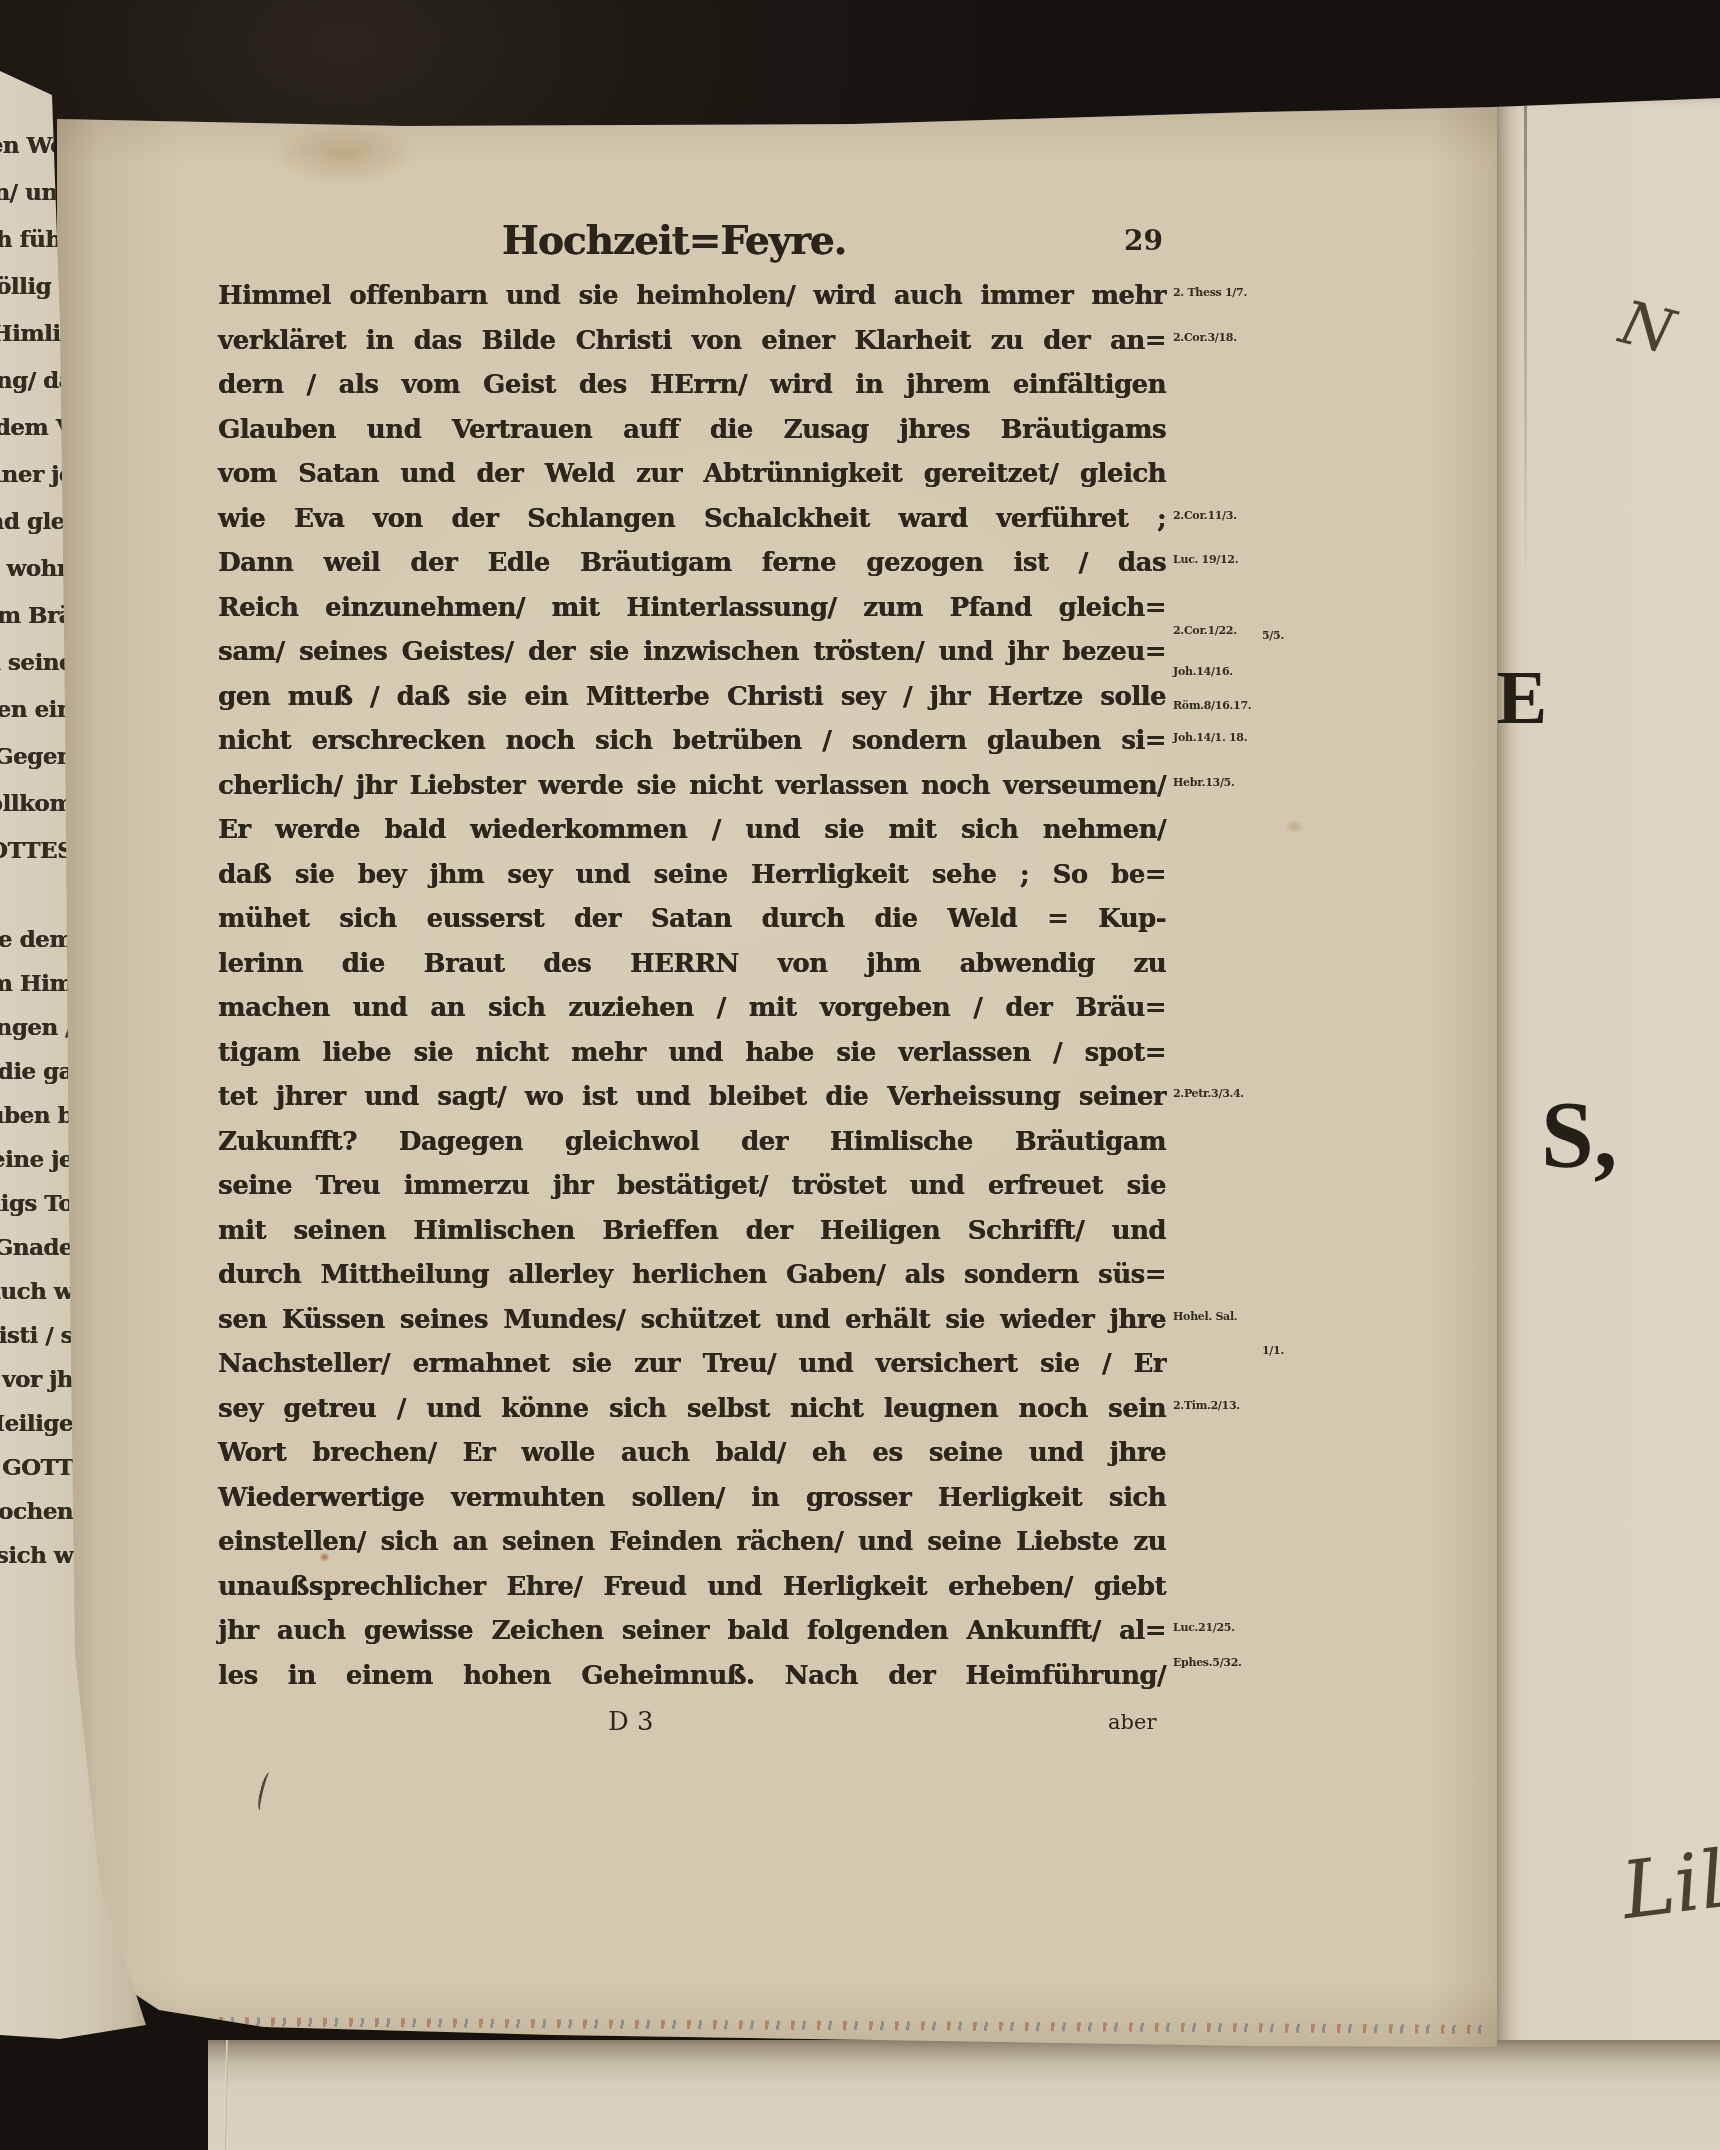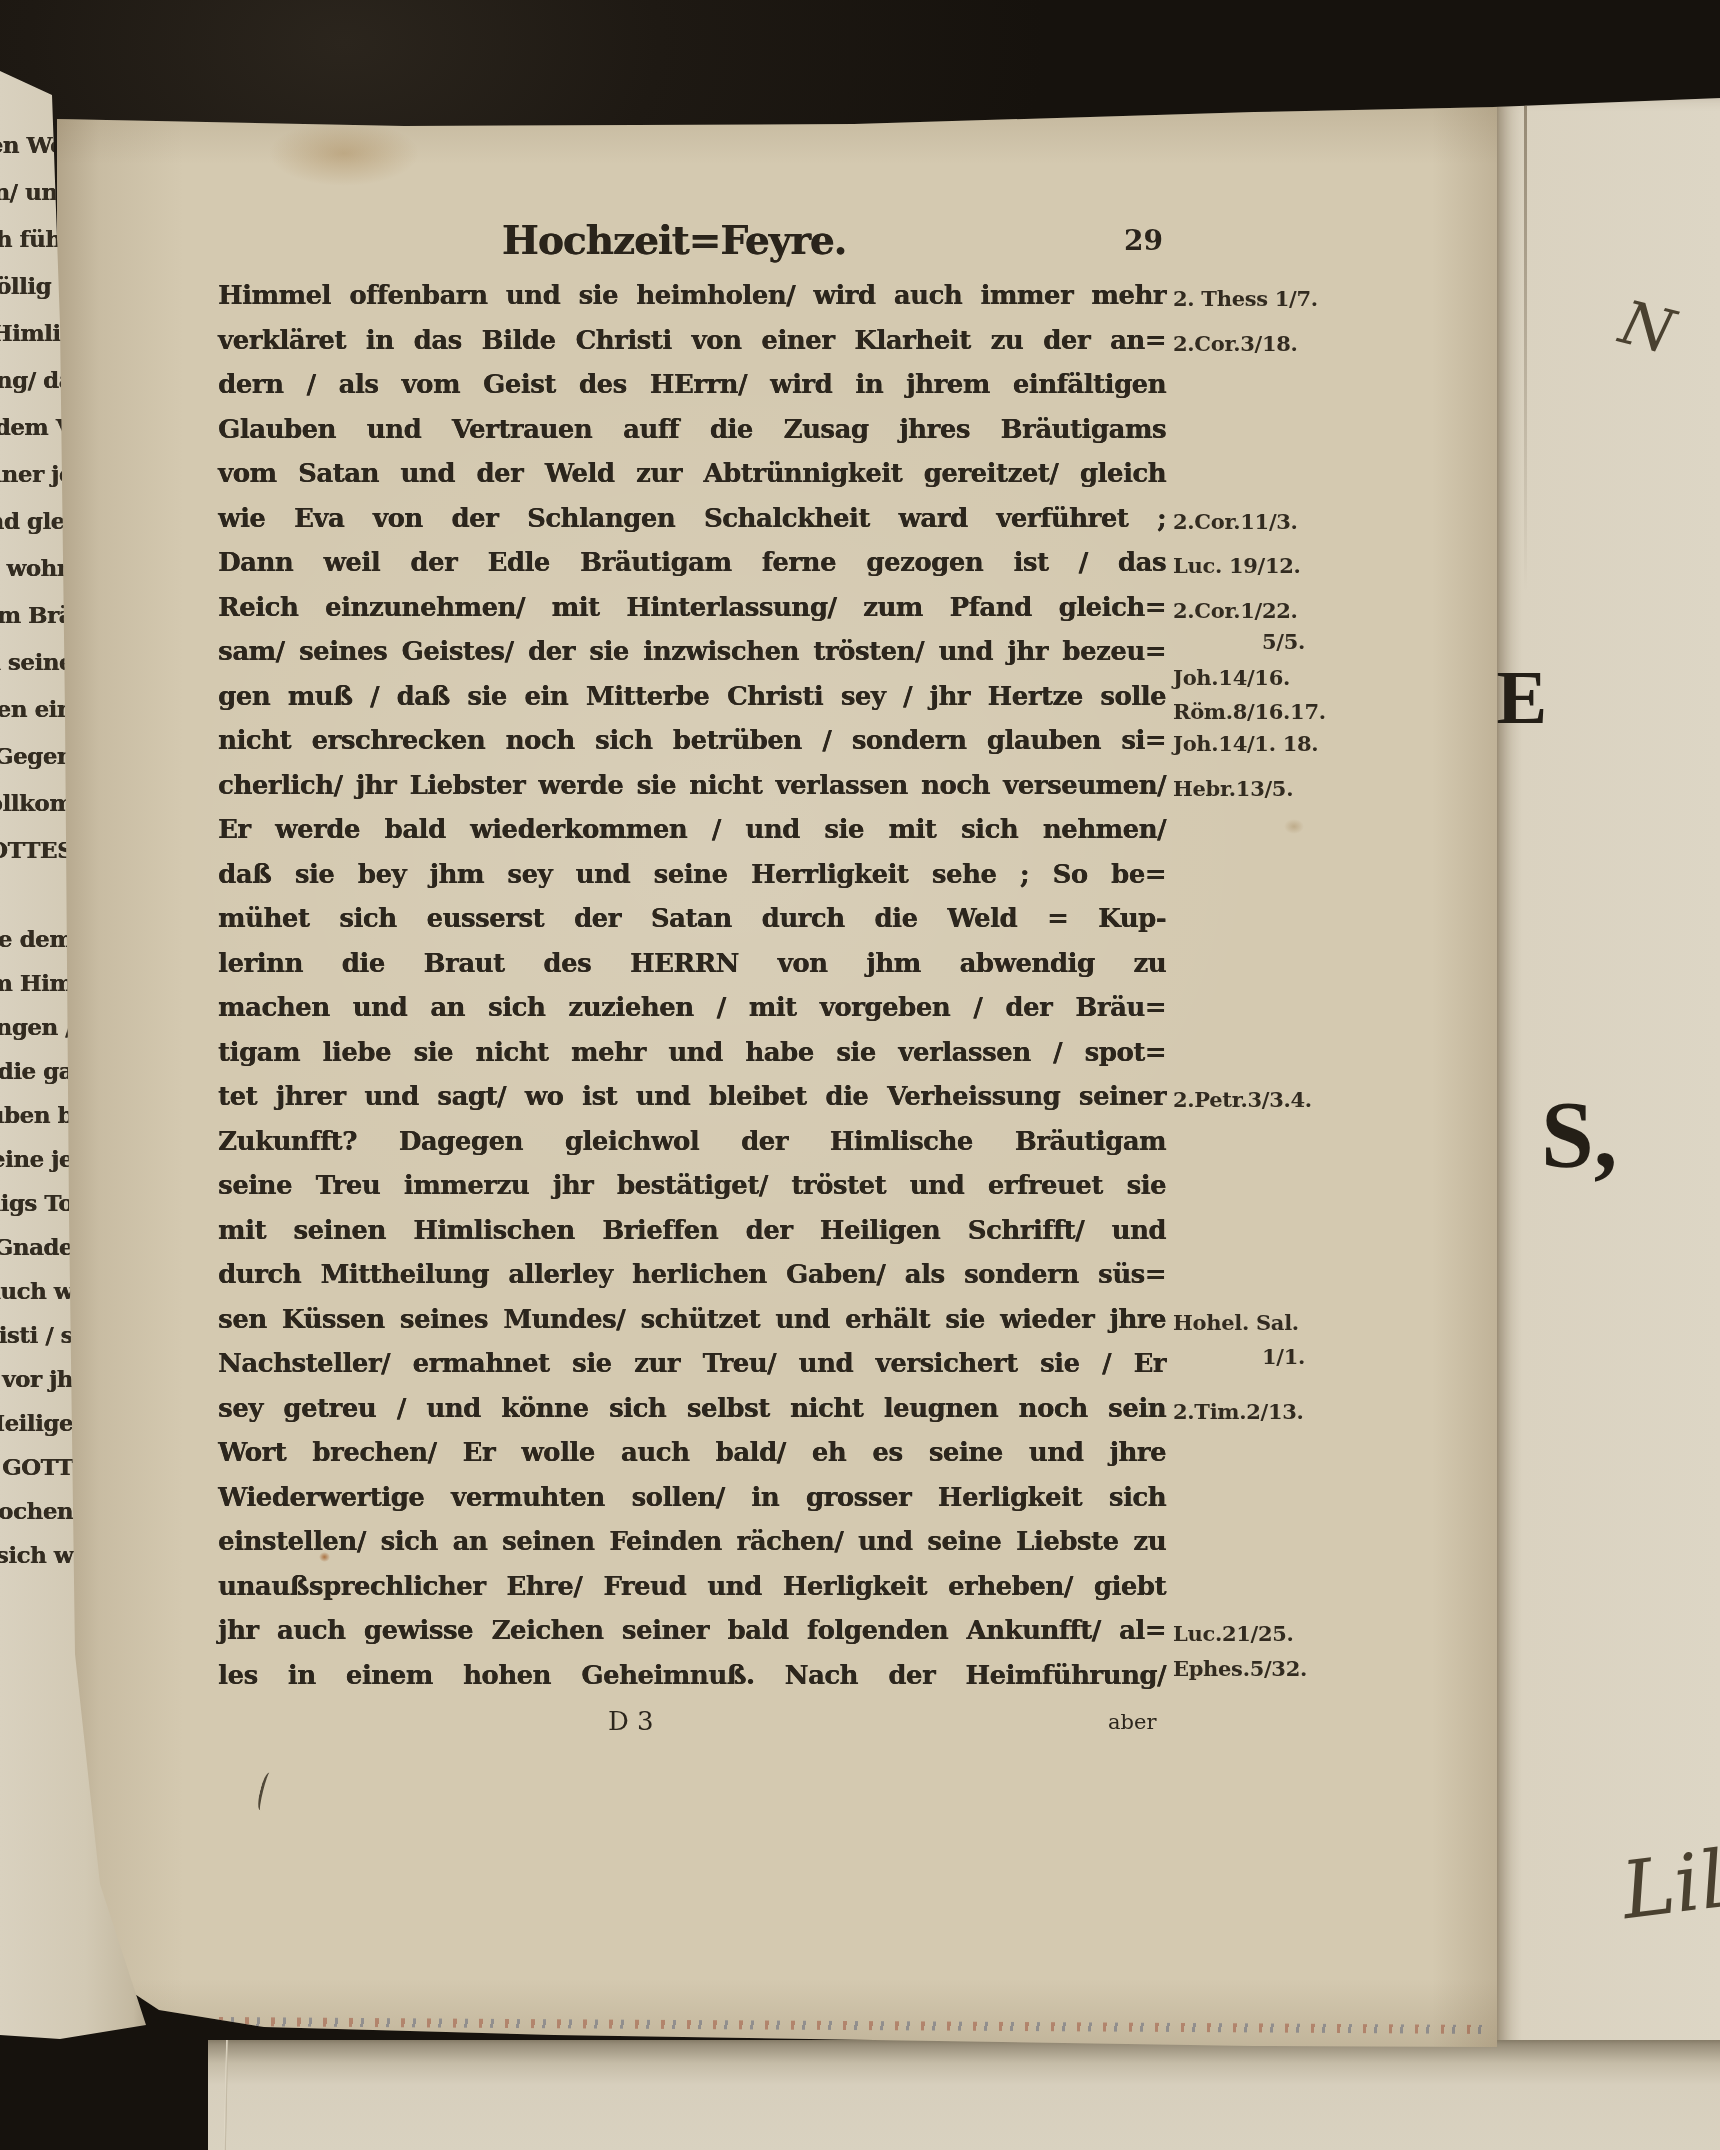--- a/index.html
+++ b/index.html
@@ -70,21 +70,21 @@
   .pagenum{
     position:absolute;left:1070px;top:120px;font-size:28px;font-weight:700;color:#2a241b;
   }
   .bodyline{
     position:absolute;left:164px;width:948px;white-space:nowrap;
     font-size:26px;font-weight:700;letter-spacing:-0.5px;color:#2c261d;
     text-align:justify;text-align-last:justify;text-shadow:0.3px 0 0 currentColor;
   }
   .margnote{
     position:absolute;left:1119px;white-space:nowrap;
-    font-size:21px;font-weight:700;color:#322b20;letter-spacing:-0.3px;
+    font-size:11px;font-weight:700;color:#322b20;letter-spacing:-0.3px;
   }
   .margnote.indent{left:1208px;}
   .sig,.catch{
     position:absolute;font-weight:400;color:#2c261d;white-space:nowrap;
   }
   .sig{left:554px;top:1602px;font-size:26px;}
   .catch{left:1054px;top:1606px;font-size:21px;}
   .deckle{
     position:absolute;left:165px;top:1917px;width:1270px;height:9px;opacity:.8;transform:rotate(.35deg);
     background:repeating-linear-gradient(90deg,
@@ -149,21 +149,21 @@
   <div class="bodyline" style="top:1378px">Wiederwertige vermuhten sollen/ in grosser Herligkeit sich</div>
   <div class="bodyline" style="top:1422px">einstellen/ sich an seinen Feinden rächen/ und seine Liebste zu</div>
   <div class="bodyline" style="top:1467px">unaußsprechlicher Ehre/ Freud und Herligkeit erheben/ giebt</div>
   <div class="bodyline" style="top:1511px">jhr auch gewisse Zeichen seiner bald folgenden Ankunfft/ al=</div>
   <div class="bodyline" style="top:1556px">les in einem hohen Geheimnuß. Nach der Heimführung/</div>
 
   <div class="margnote" style="top:182px">2. Thess 1/7.</div>
   <div class="margnote" style="top:227px">2.Cor.3/18.</div>
   <div class="margnote" style="top:405px">2.Cor.11/3.</div>
   <div class="margnote" style="top:449px">Luc. 19/12.</div>
-  <div class="margnote" style="top:494px">2.Cor.1/22.</div>
+  <div class="margnote" style="top:520px">2.Cor.1/22.</div>
   <div class="margnote indent" style="top:525px">5/5.</div>
   <div class="margnote" style="top:561px">Joh.14/16.</div>
   <div class="margnote" style="top:595px">Röm.8/16.17.</div>
   <div class="margnote" style="top:627px">Joh.14/1. 18.</div>
   <div class="margnote" style="top:672px">Hebr.13/5.</div>
   <div class="margnote" style="top:983px">2.Petr.3/3.4.</div>
   <div class="margnote" style="top:1206px">Hohel. Sal.</div>
   <div class="margnote indent" style="top:1240px">1/1.</div>
   <div class="margnote" style="top:1295px">2.Tim.2/13.</div>
   <div class="margnote" style="top:1517px">Luc.21/25.</div>

